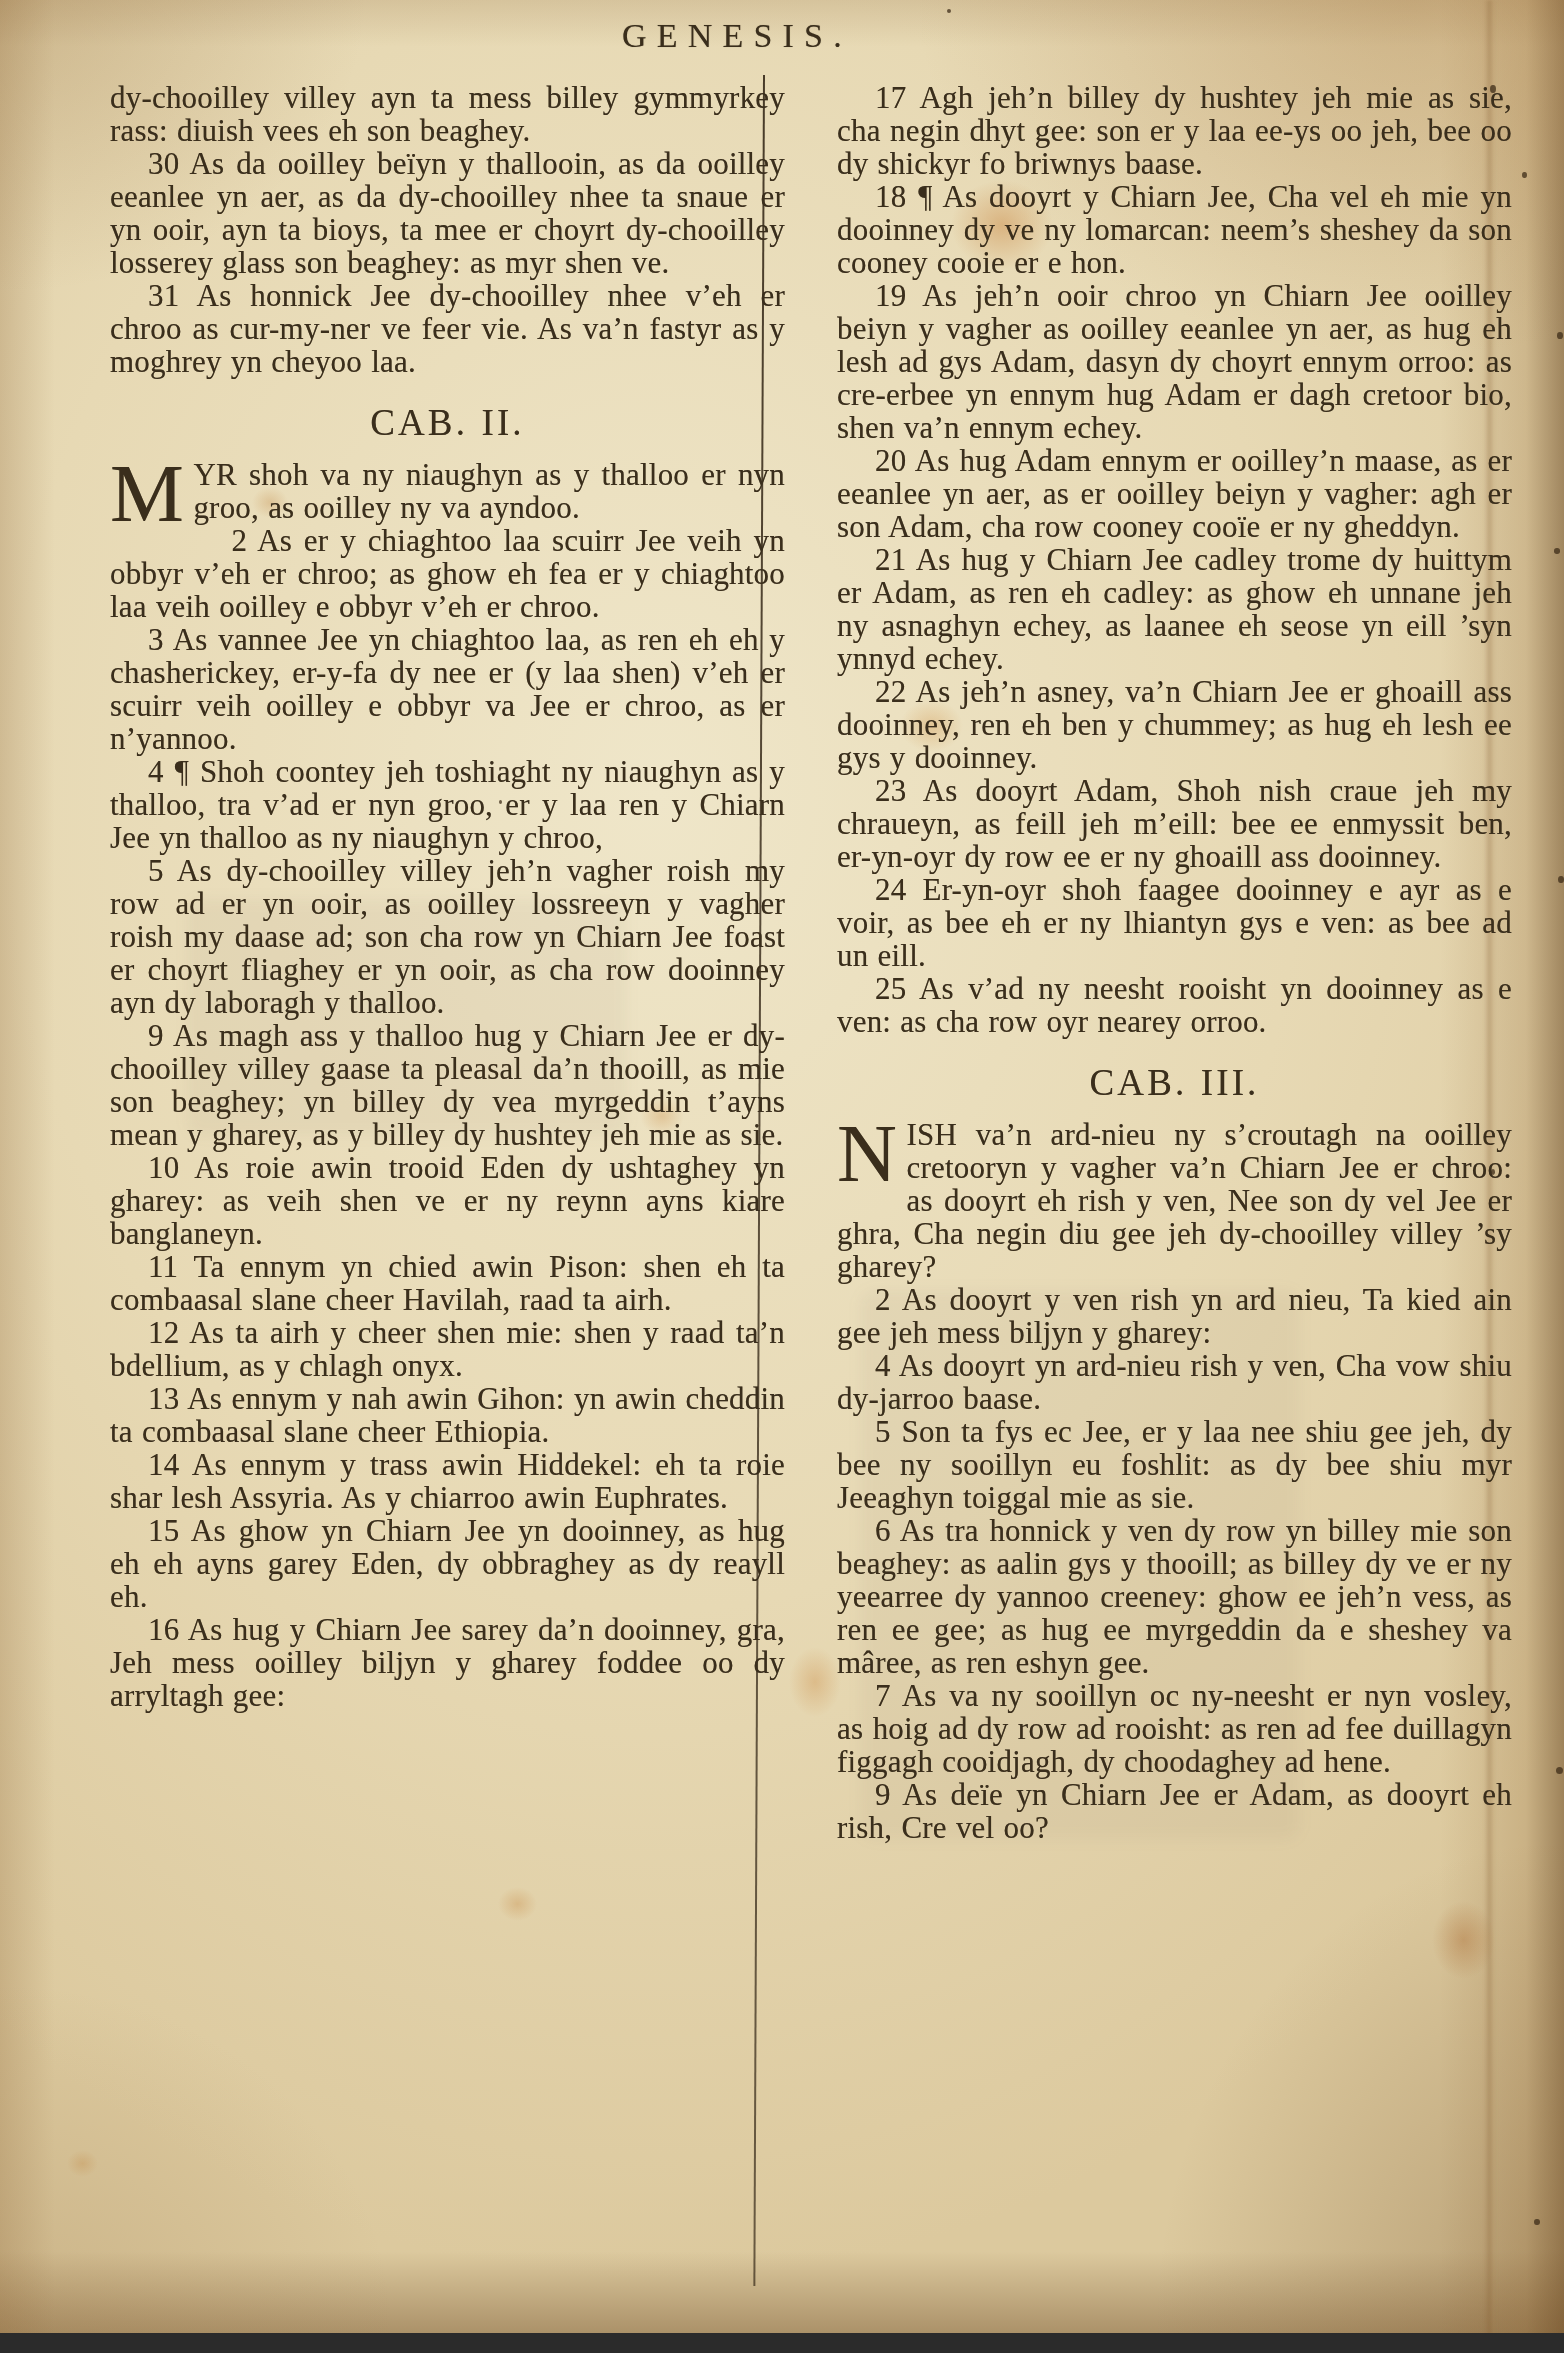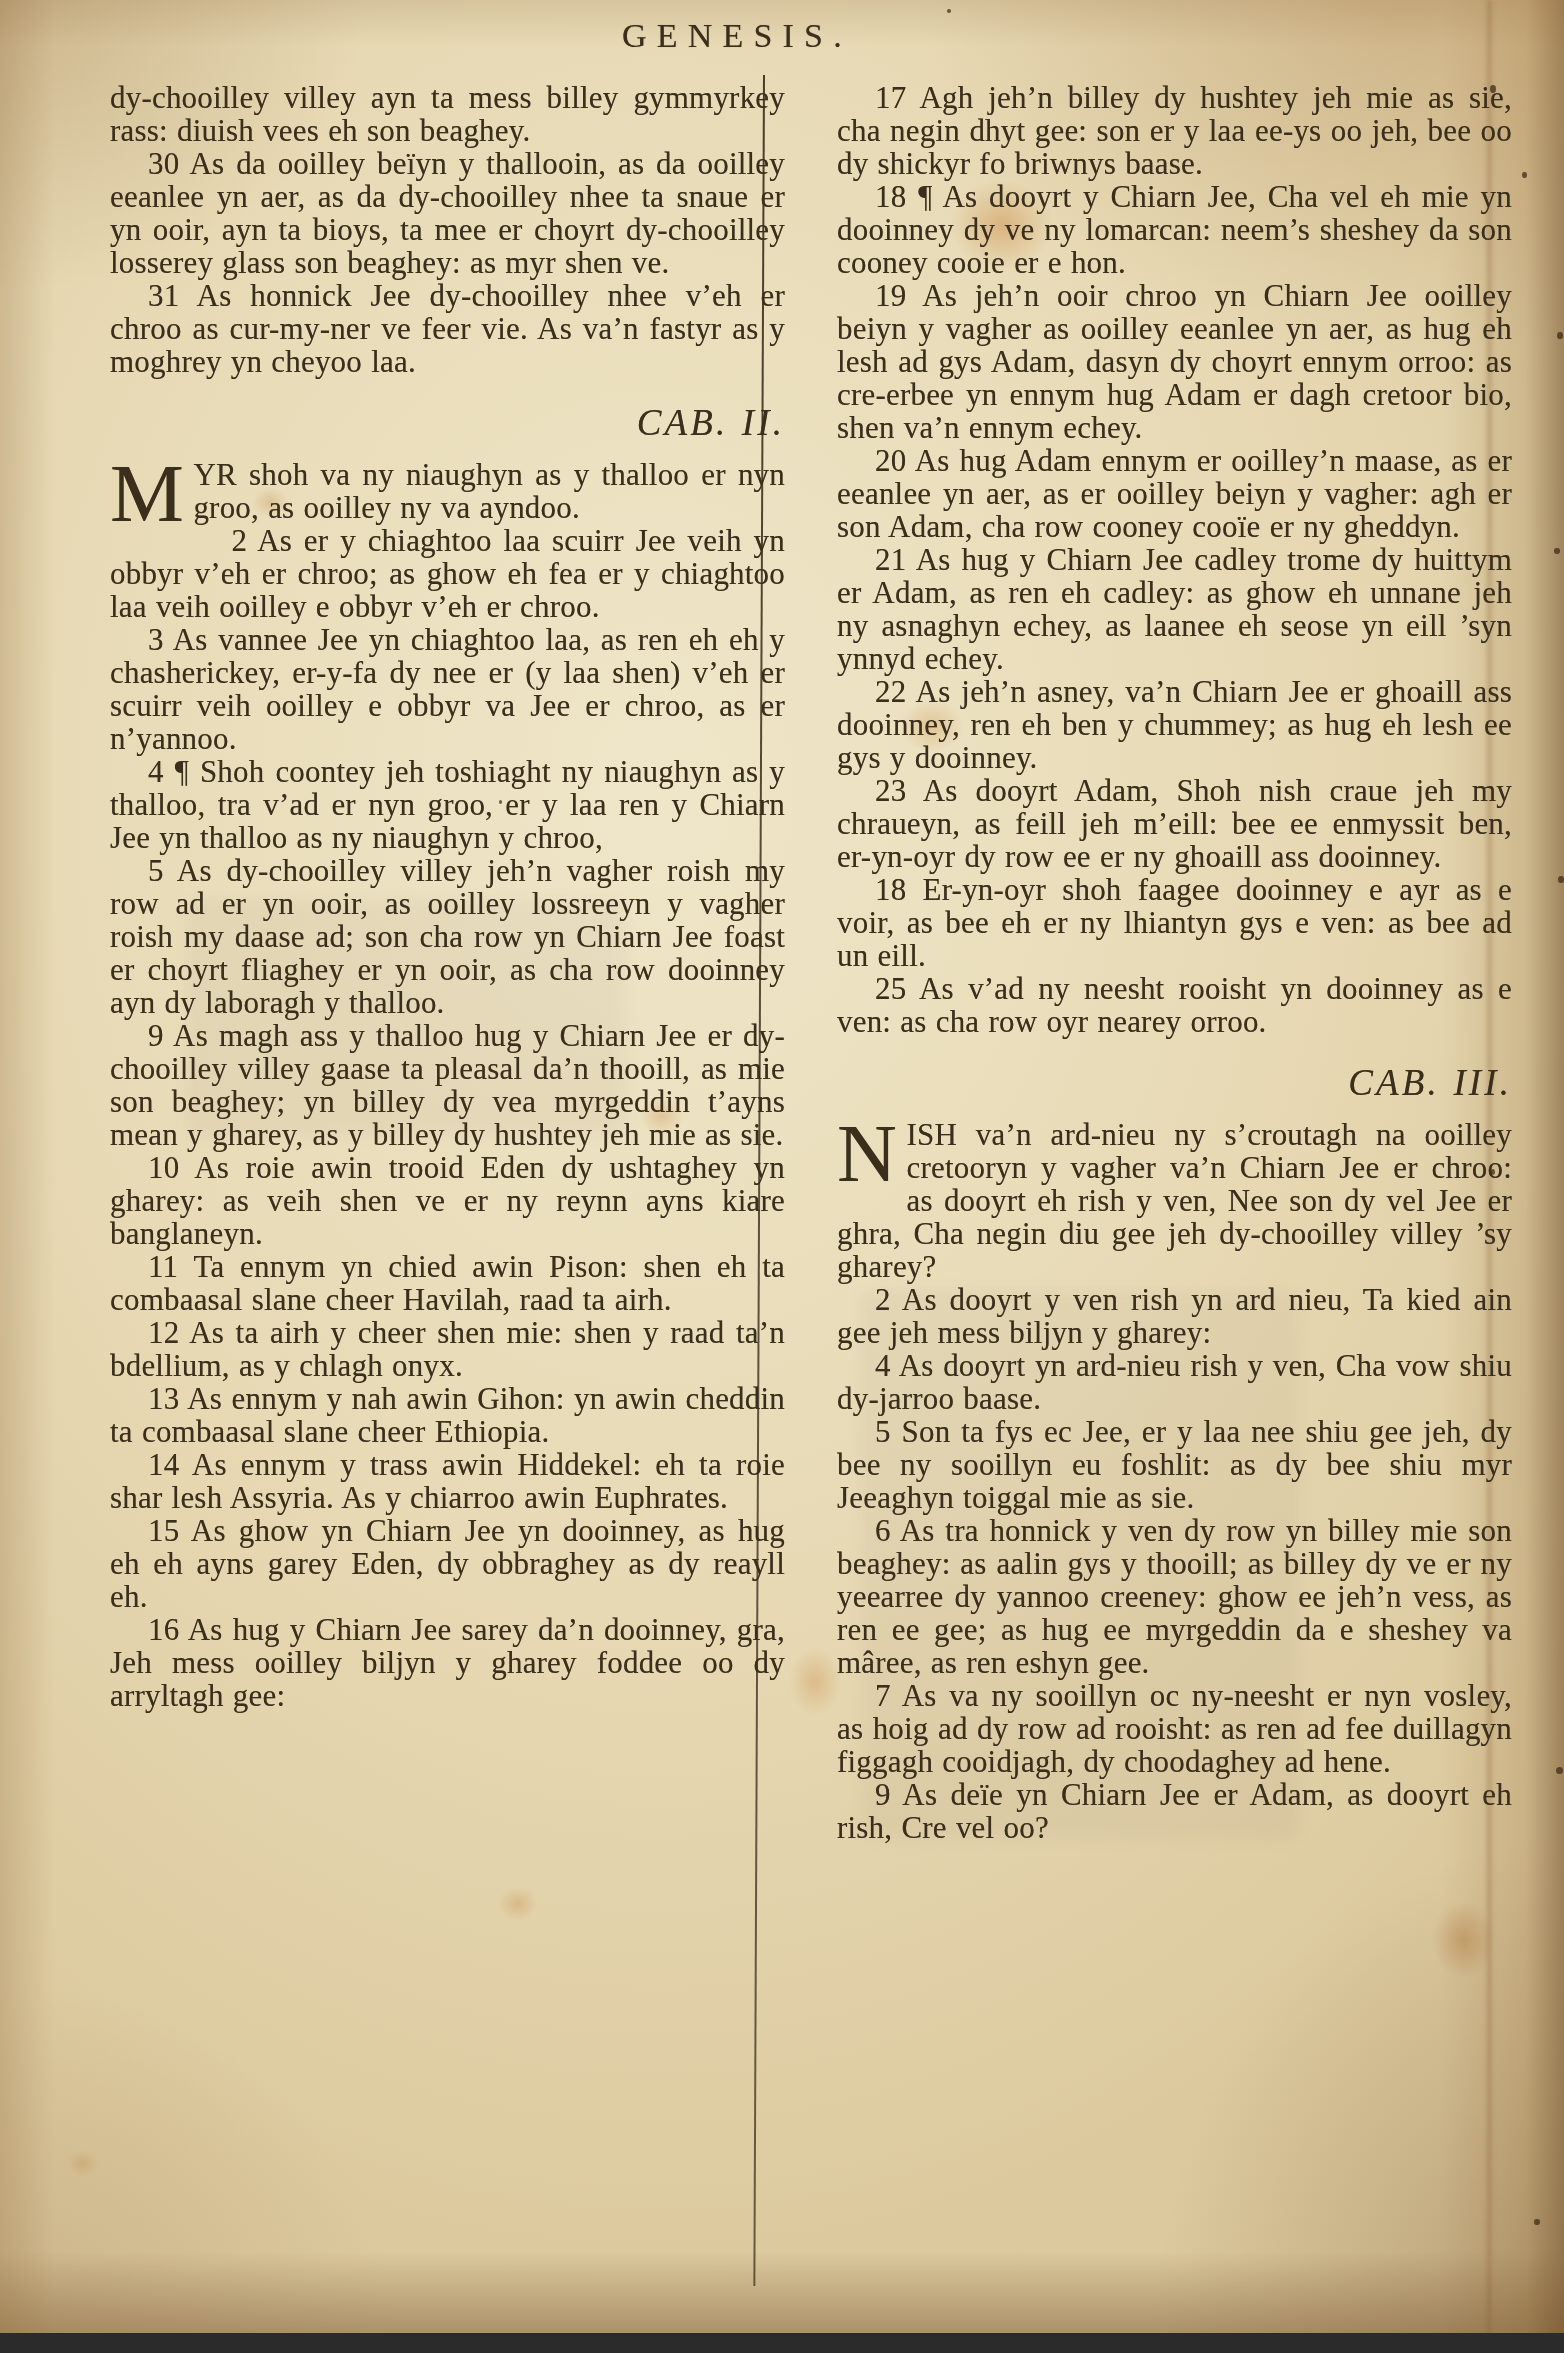--- a/index.html
+++ b/index.html
@@ -33,22 +33,22 @@
     text-shadow:0 0 0.5px rgba(58,46,28,0.5);
     margin-left:44px;
   }
   .col-left{left:66px;}
   .col-right{left:793px;}
   .col p.verse{margin:0;text-indent:38px;}
   .col p.verse.no-indent{text-indent:0;}
   .col p.dropcap-para{text-indent:0;}
   .chap-heading{
     margin:23.5px 0 15.6px 0;
-    text-align:right;text-indent:0;
-    font-size:37px;letter-spacing:3.1px;line-height:41px;font-style:italic;
+    text-align:center;text-indent:0;
+    font-size:37px;letter-spacing:3.1px;line-height:41px;
   }
   .dropcap{
     float:left;
     font-size:83px;line-height:66px;
     margin:1.6px 9.4px 0 0;
   }
   .divider{
     position:absolute;left:763px;top:75px;width:2.3px;height:2211px;
     background:linear-gradient(to bottom, rgba(55,42,25,0.9), rgba(55,42,25,0.7));
     transform:rotate(0.25deg);transform-origin:50% 0;
@@ -115,21 +115,21 @@
       <p class="verse">16 As hug y Chiarn Jee sarey da’n dooinney, gra, Jeh mess ooilley biljyn y gharey foddee oo dy arryltagh gee:</p>
     </div>
   <div class="col col-right" id="col-right">
       <p class="verse">17 Agh jeh’n billey dy hushtey jeh mie as sie, cha negin dhyt gee: son er y laa ee-ys oo jeh, bee oo dy shickyr fo briwnys baase.</p>
       <p class="verse">18 ¶ As dooyrt y Chiarn Jee, Cha vel eh mie yn dooinney dy ve ny lomarcan: neem’s sheshey da son cooney cooie er e hon.</p>
       <p class="verse">19 As jeh’n ooir chroo yn Chiarn Jee ooilley beiyn y vagher as ooilley eeanlee yn aer, as hug eh lesh ad gys Adam, dasyn dy choyrt ennym orroo: as cre-erbee yn ennym hug Adam er dagh cretoor bio, shen va’n ennym echey.</p>
       <p class="verse">20 As hug Adam ennym er ooilley’n maase, as er eeanlee yn aer, as er ooilley beiyn y vagher: agh er son Adam, cha row cooney cooïe er ny gheddyn.</p>
       <p class="verse">21 As hug y Chiarn Jee cadley trome dy huittym er Adam, as ren eh cadley: as ghow eh unnane jeh ny asnaghyn echey, as laanee eh seose yn eill ’syn ynnyd echey.</p>
       <p class="verse">22 As jeh’n asney, va’n Chiarn Jee er ghoaill ass dooinney, ren eh ben y chummey; as hug eh lesh ee gys y dooinney.</p>
       <p class="verse">23 As dooyrt Adam, Shoh nish craue jeh my chraueyn, as feill jeh m’eill: bee ee enmyssit ben, er-yn-oyr dy row ee er ny ghoaill ass dooinney.</p>
-      <p class="verse">18 Er-yn-oyr shoh faagee dooinney e ayr as e voir, as bee eh er ny lhiantyn gys e ven: as bee ad un eill.</p>
+      <p class="verse">24 Er-yn-oyr shoh faagee dooinney e ayr as e voir, as bee eh er ny lhiantyn gys e ven: as bee ad un eill.</p>
       <p class="verse">25 As v’ad ny neesht rooisht yn dooinney as e ven: as cha row oyr nearey orroo.</p>
       <div class="chap-heading">CAB. III.</div>
       <p class="verse dropcap-para"><span class="dropcap">N</span>ISH va’n ard-nieu ny s’croutagh na ooilley cretooryn y vagher va’n Chiarn Jee er chroo: as dooyrt eh rish y ven, Nee son dy vel Jee er ghra, Cha negin diu gee jeh dy-chooilley villey ’sy gharey?</p>
       <p class="verse">2 As dooyrt y ven rish yn ard nieu, Ta kied ain gee jeh mess biljyn y gharey:</p>
       <p class="verse">4 As dooyrt yn ard-nieu rish y ven, Cha vow shiu dy-jarroo baase.</p>
       <p class="verse">5 Son ta fys ec Jee, er y laa nee shiu gee jeh, dy bee ny sooillyn eu foshlit: as dy bee shiu myr Jeeaghyn toiggal mie as sie.</p>
       <p class="verse">6 As tra honnick y ven dy row yn billey mie son beaghey: as aalin gys y thooill; as billey dy ve er ny yeearree dy yannoo creeney: ghow ee jeh’n vess, as ren ee gee; as hug ee myrgeddin da e sheshey va mâree, as ren eshyn gee.</p>
       <p class="verse">7 As va ny sooillyn oc ny-neesht er nyn vosley, as hoig ad dy row ad rooisht: as ren ad fee duillagyn figgagh cooidjagh, dy choodaghey ad hene.</p>
       <p class="verse">9 As deïe yn Chiarn Jee er Adam, as dooyrt eh rish, Cre vel oo?</p>
     </div>

